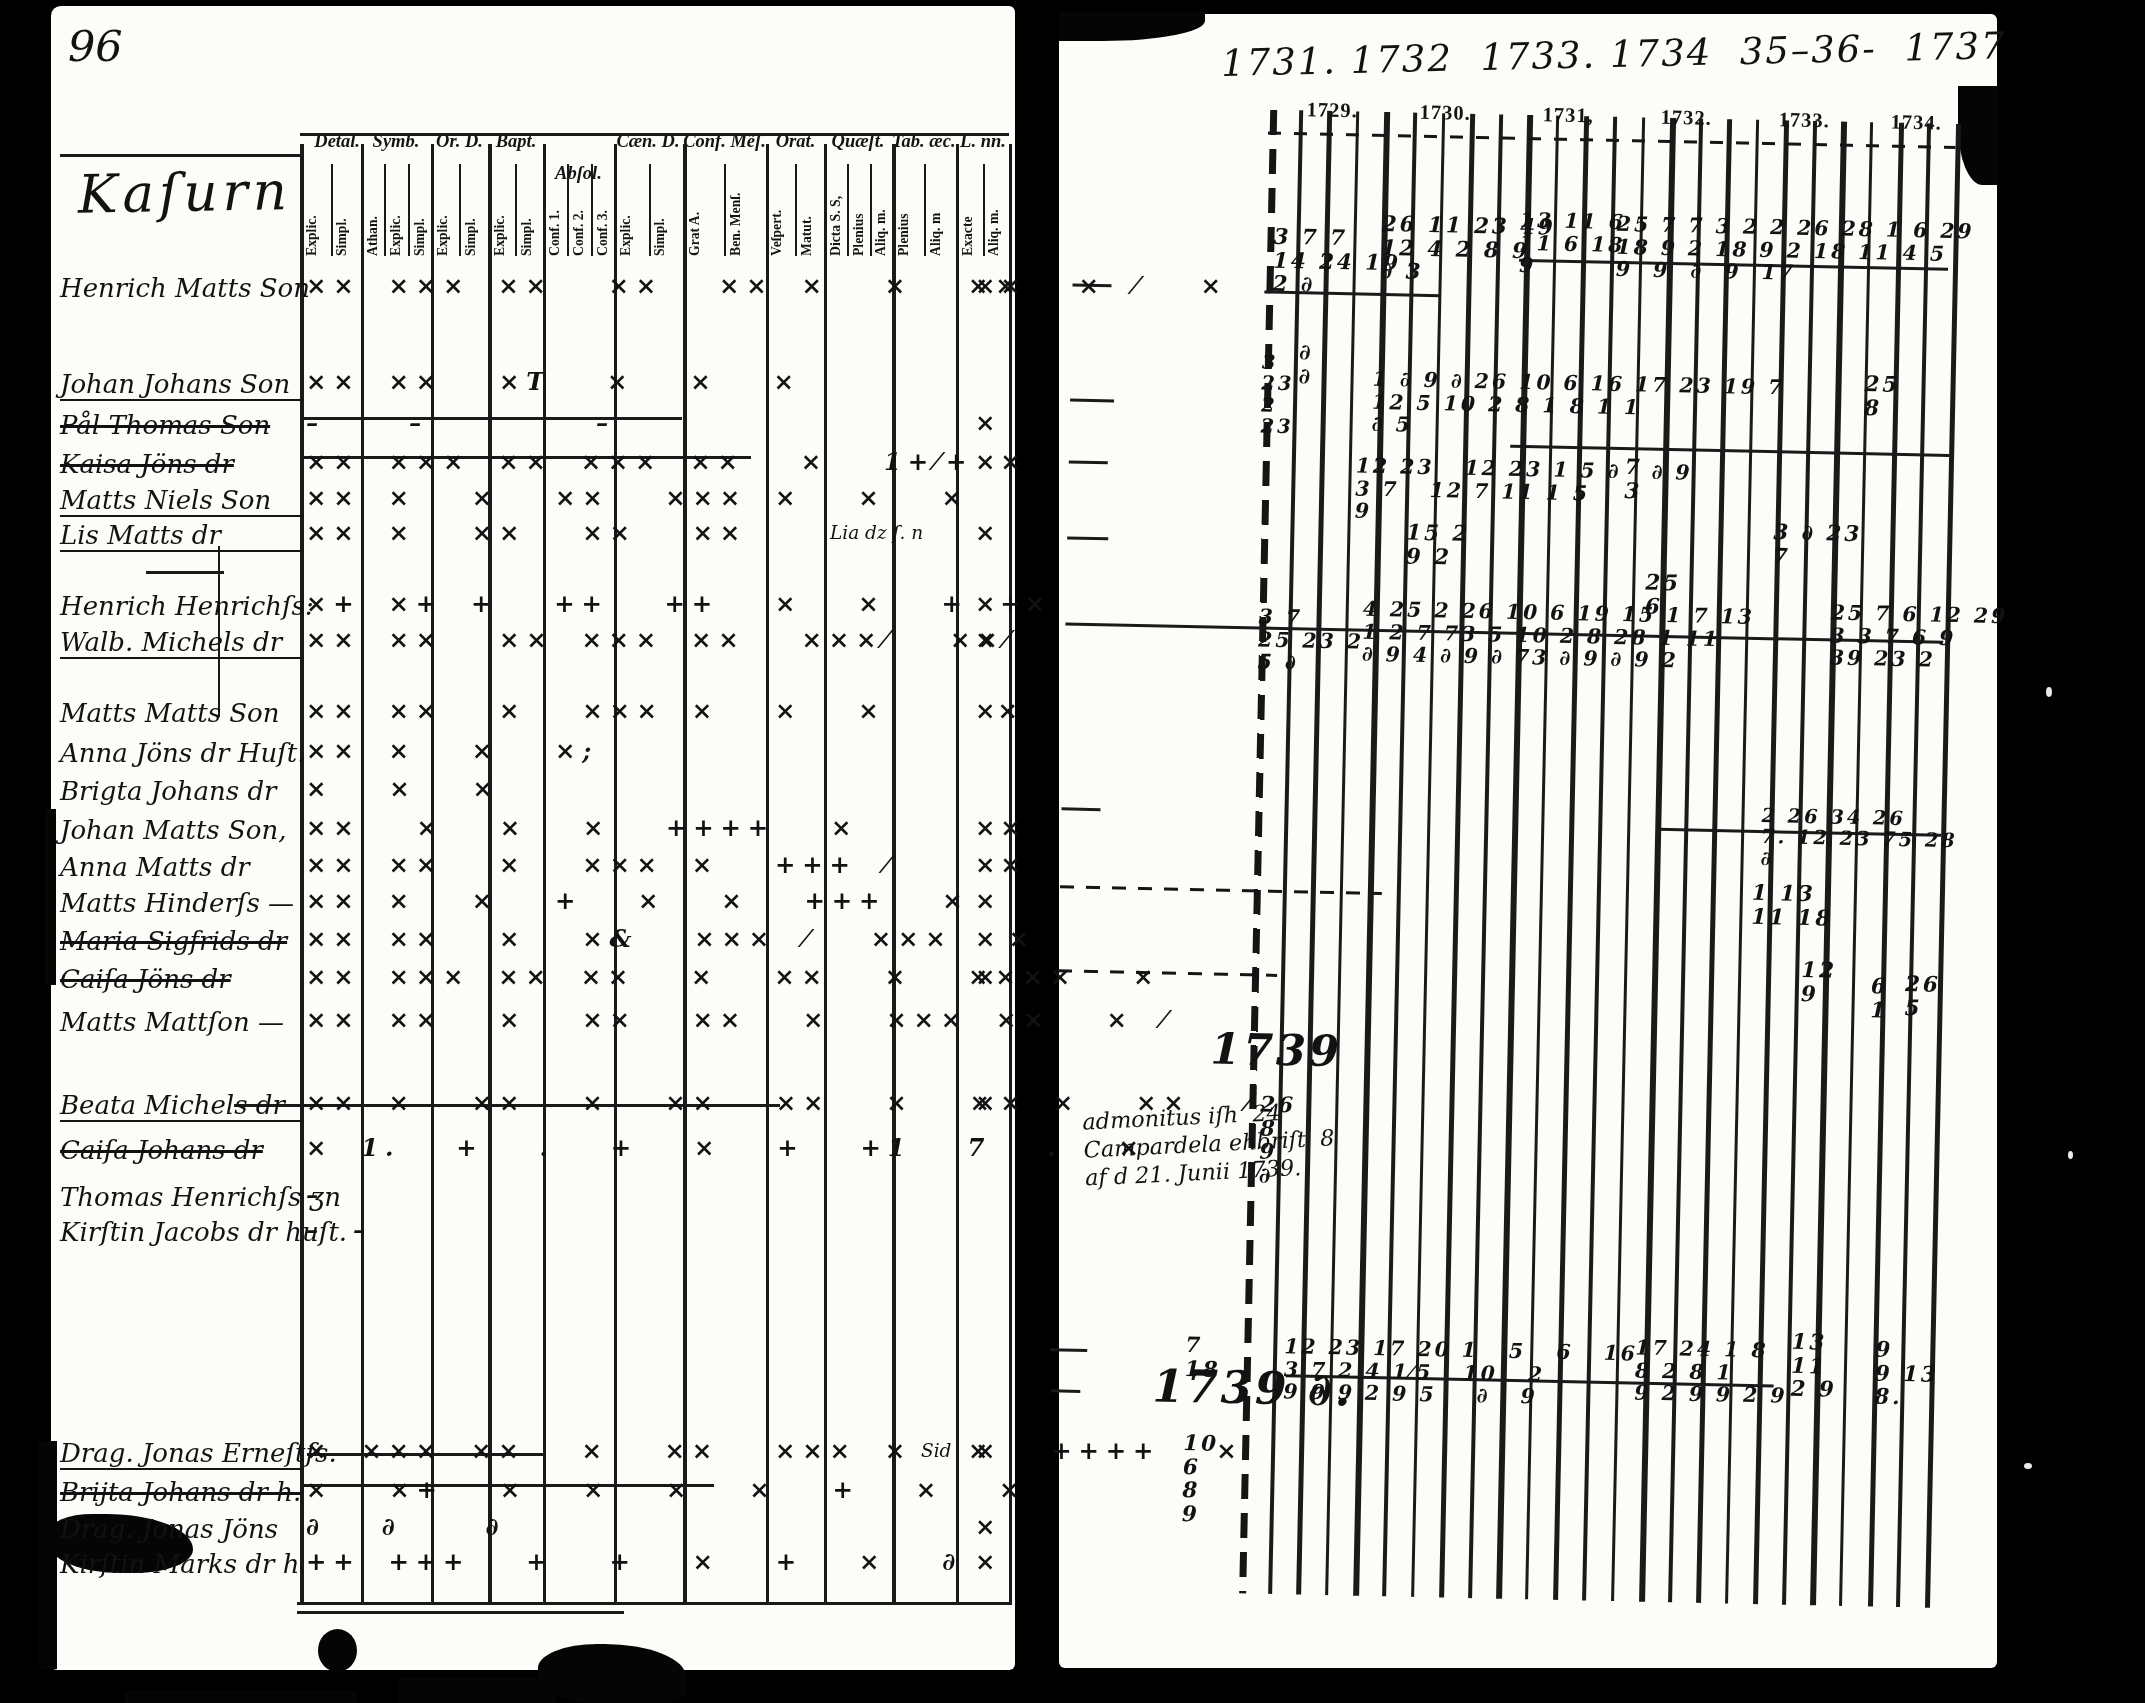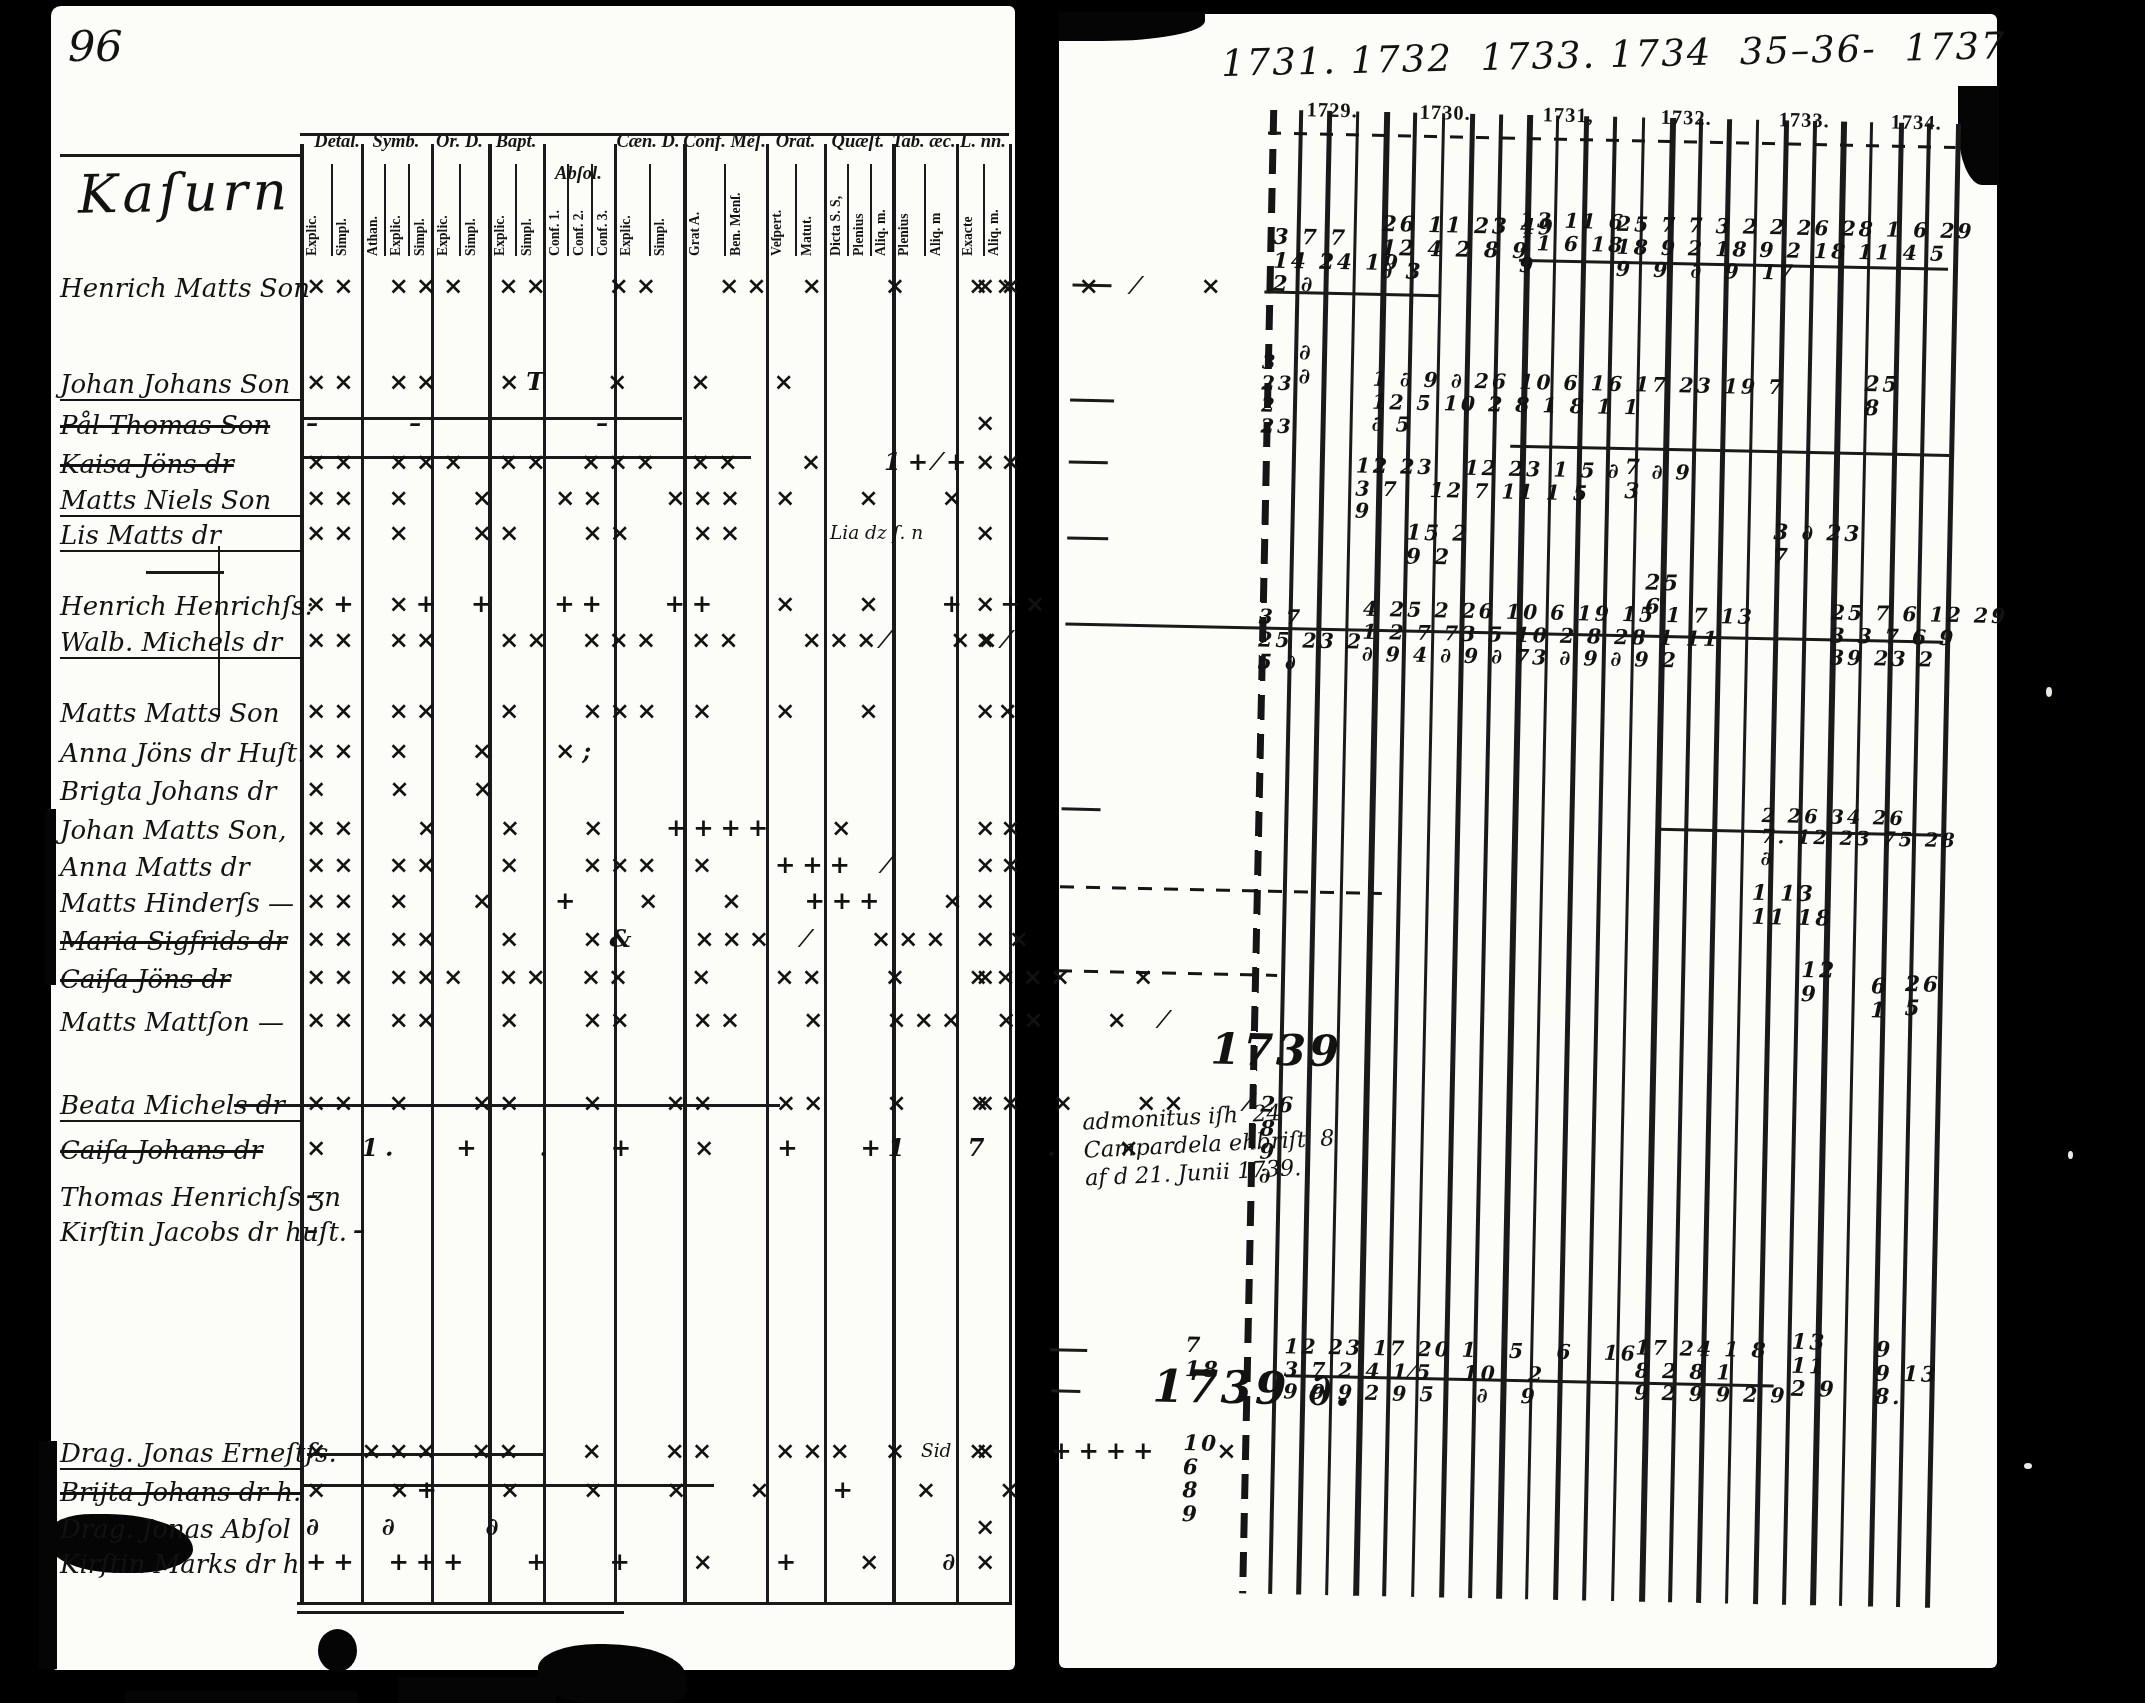--- a/index.html
+++ b/index.html
@@ -316,21 +316,21 @@
       <div class="hw name und">Drag. Jonas Erneſtſs.</div>
       <div class="hw marks">× ××× ××  ×  ××  ××× ×  ×  ++++  ×</div>
       <div class="hw rmarks">×</div>
       <div class="hw note" style="left: 861px;">Sid</div>
     </div>
     <div class="row" style="top: 1477px;">
       <div class="hw name struck">Brijta Johans dr h.</div>
       <div class="hw marks">×  ×+  ×  ×  ×  ×  +  ×  ×</div>
     </div>
     <div class="row" style="top: 1514px;">
-      <div class="hw name">Drag. Jonas Abſol</div>
+      <div class="hw name">Drag. Jonas Jöns</div>
       <div class="hw marks">∂  ∂   ∂</div>
       <div class="hw rmarks">×</div>
     </div>
     <div class="row" style="top: 1549px; text-decoration: underline;">
       <div class="hw name">Kirſtin Marks dr h</div>
       <div class="hw marks">++ +++  +  +  ×  +  ×  ∂</div>
       <div class="hw rmarks">×</div>
     </div>
   </div>
 

